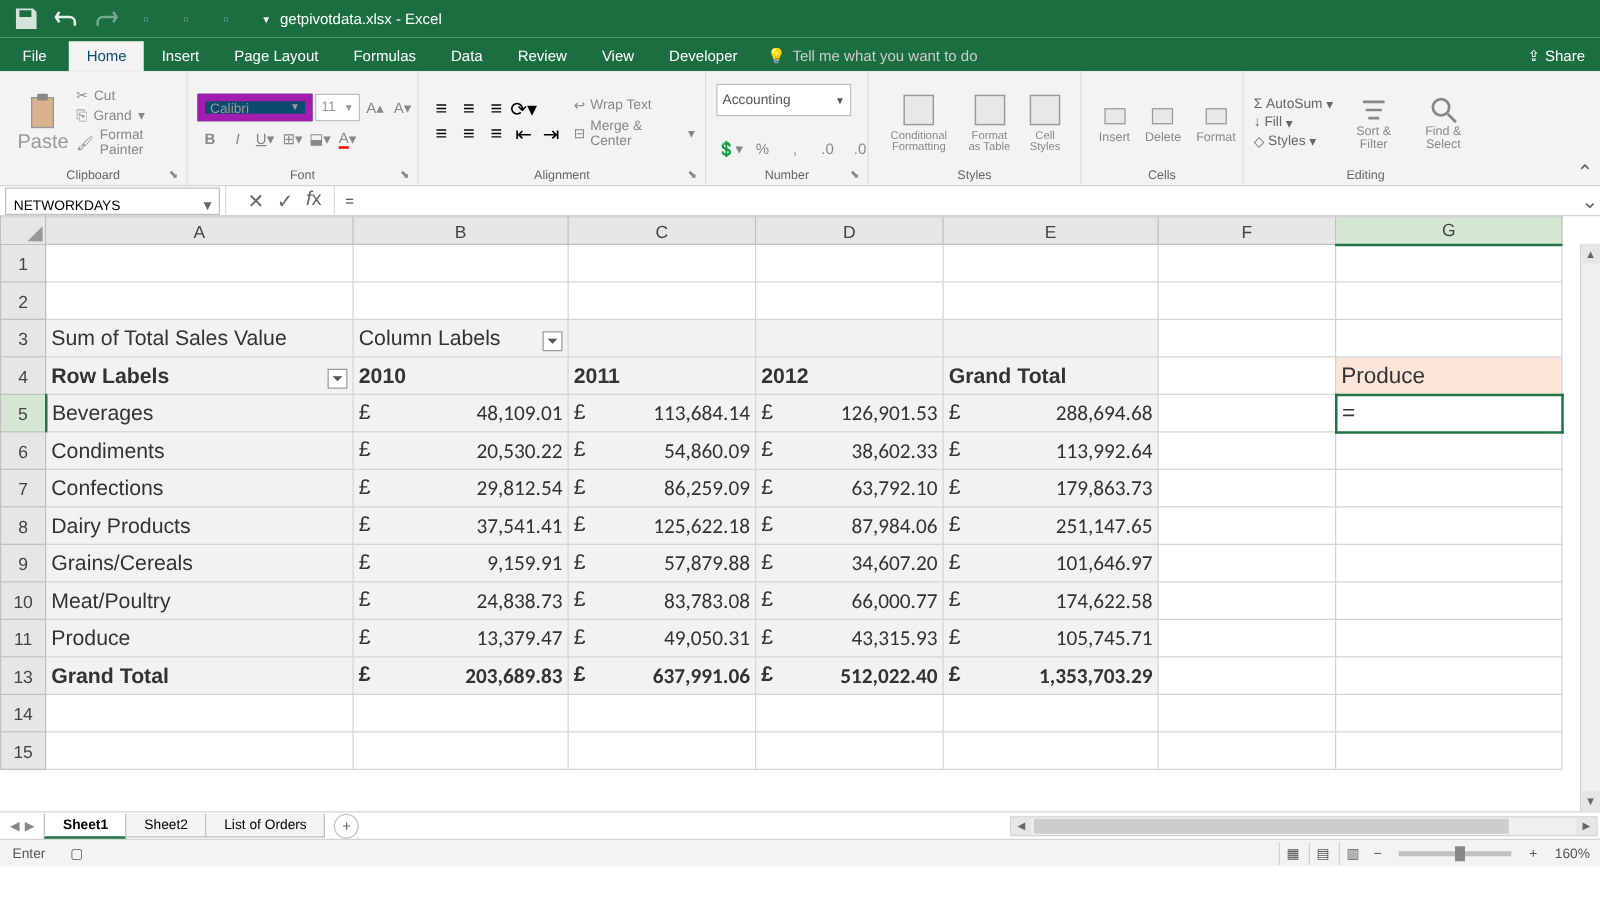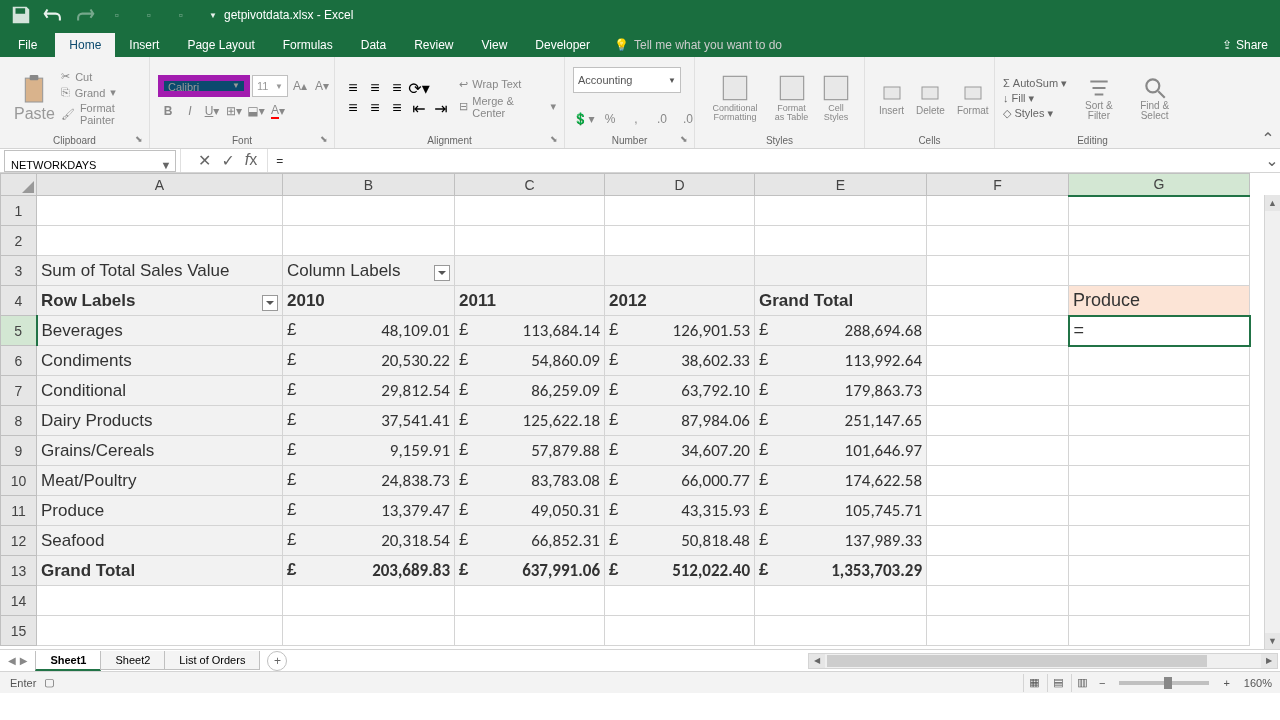--- a/index.html
+++ b/index.html
@@ -113,21 +113,21 @@
 .sheet-tab { padding: 3px 14px; border: 1px solid #c0c0c0; border-top: none; font-size: 11px; background: #f4f4f4; margin-right: -1px; }
 .sheet-tab.active { background: #fff; border-bottom: 2px solid #217346; font-weight: bold; }
 .add-sheet { width: 20px; height: 20px; border: 1px solid #c0c0c0; border-radius: 50%; display: flex; align-items: center; justify-content: center; margin-left: 8px; font-size: 12px; color: #666; }
 .hscroll-area { flex: 1; display: flex; align-items: center; justify-content: flex-end; }
 .hscroll { width: 470px; height: 16px; background: #f0f0f0; border: 1px solid #d4d4d4; position: relative; margin-right: 2px; }
 .hscroll-thumb { position: absolute; left: 18px; width: 380px; top: 1px; bottom: 1px; background: #cdcdcd; }
 .hscroll-btn { position: absolute; width: 16px; height: 14px; background: #e6e6e6; text-align: center; font-size: 8px; line-height: 14px; color: #666; }
 
 
 .statusbar { height: 22px; background: #f3f3f3; border-top: 1px solid #d4d4d4; display: flex; align-items: center; font-size: 11px; color: #555; }
-.status-left { padding: 0 10px; display: flex; gap: 8px; align-items: center; }
+.status-left { padding: 0 10px; display: flex; gap: 20px; align-items: center; }
 .status-right { margin-left: auto; display: flex; align-items: center; gap: 2px; padding-right: 8px; }
 .view-btn { width: 22px; height: 18px; display: flex; align-items: center; justify-content: center; border-left: 1px solid #d4d4d4; }
 .zoom-slider { width: 90px; height: 4px; background: #c0c0c0; margin: 0 8px; position: relative; }
 .zoom-thumb { position: absolute; left: 50%; top: -4px; width: 8px; height: 12px; background: #888; }
 </style>
 </head>
 <body>
 
 <div class="titlebar">
   <div class="titlebar-left">
@@ -441,21 +441,21 @@
           <td class="pivot-bg">Condiments</td>
           <td class="currency pivot-bg"><span class="sym">£</span>20,530.22</td>
           <td class="currency pivot-bg"><span class="sym">£</span>54,860.09</td>
           <td class="currency pivot-bg"><span class="sym">£</span>38,602.33</td>
           <td class="currency pivot-bg"><span class="sym">£</span>113,992.64</td>
           <td></td>
           <td></td>
         </tr>
         <tr>
           <th class="row-header">7</th>
-          <td class="pivot-bg">Conditional</td>
+          <td class="pivot-bg">Confections</td>
           <td class="currency pivot-bg"><span class="sym">£</span>29,812.54</td>
           <td class="currency pivot-bg"><span class="sym">£</span>86,259.09</td>
           <td class="currency pivot-bg"><span class="sym">£</span>63,792.10</td>
           <td class="currency pivot-bg"><span class="sym">£</span>179,863.73</td>
           <td></td>
           <td></td>
         </tr>
         <tr>
           <th class="row-header">8</th>
           <td class="pivot-bg">Dairy Products</td>
@@ -486,30 +486,20 @@
           <td></td>
           <td></td>
         </tr>
         <tr>
           <th class="row-header">11</th>
           <td class="pivot-bg">Produce</td>
           <td class="currency pivot-bg"><span class="sym">£</span>13,379.47</td>
           <td class="currency pivot-bg"><span class="sym">£</span>49,050.31</td>
           <td class="currency pivot-bg"><span class="sym">£</span>43,315.93</td>
           <td class="currency pivot-bg"><span class="sym">£</span>105,745.71</td>
-          <td></td>
-          <td></td>
-        </tr>
-        <tr>
-          <th class="row-header">12</th>
-          <td class="pivot-bg">Seafood</td>
-          <td class="currency pivot-bg"><span class="sym">£</span>20,318.54</td>
-          <td class="currency pivot-bg"><span class="sym">£</span>66,852.31</td>
-          <td class="currency pivot-bg"><span class="sym">£</span>50,818.48</td>
-          <td class="currency pivot-bg"><span class="sym">£</span>137,989.33</td>
           <td></td>
           <td></td>
         </tr>
         <tr class="grand-total-row">
           <th class="row-header">13</th>
           <td class="pivot-bg">Grand Total</td>
           <td class="currency pivot-bg" style="font-weight:bold"><span class="sym">£</span>203,689.83</td>
           <td class="currency pivot-bg" style="font-weight:bold"><span class="sym">£</span>637,991.06</td>
           <td class="currency pivot-bg" style="font-weight:bold"><span class="sym">£</span>512,022.40</td>
           <td class="currency pivot-bg" style="font-weight:bold"><span class="sym">£</span>1,353,703.29</td>

